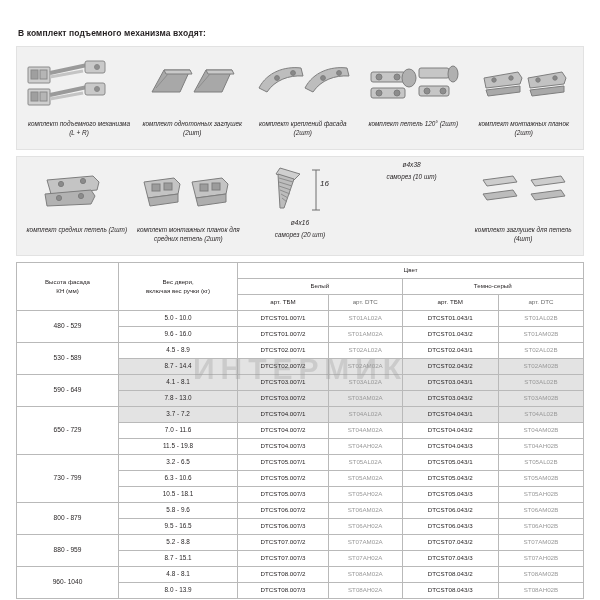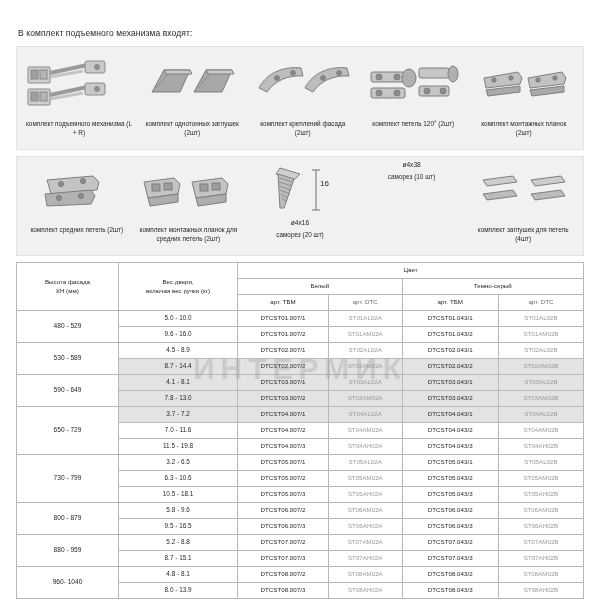--- a/index.html
+++ b/index.html
@@ -17,33 +17,34 @@
   }
   .page {
     width: 600px;
     height: 600px;
     position: relative;
     box-sizing: border-box;
     padding: 18px 16px 8px 16px;
   }
   .title {
     font-size: 8.5px;
-    font-weight: normal;
+    font-weight: bold;
     color: #231f20;
     margin: 10px 0 8px 2px;
     letter-spacing: 0.1px;
   }
 
   
   .panel {
     background: #f1f1f1;
     border: 1px solid #e2e2e2;
     box-sizing: border-box;
     padding: 6px 4px 4px 4px;
     margin-bottom: 6px;
+    font-style: italic;
   }
   .panel-row {
     display: flex;
     align-items: stretch;
   }
   .kit {
     flex: 1 1 0;
     display: flex;
     flex-direction: column;
     align-items: center;

